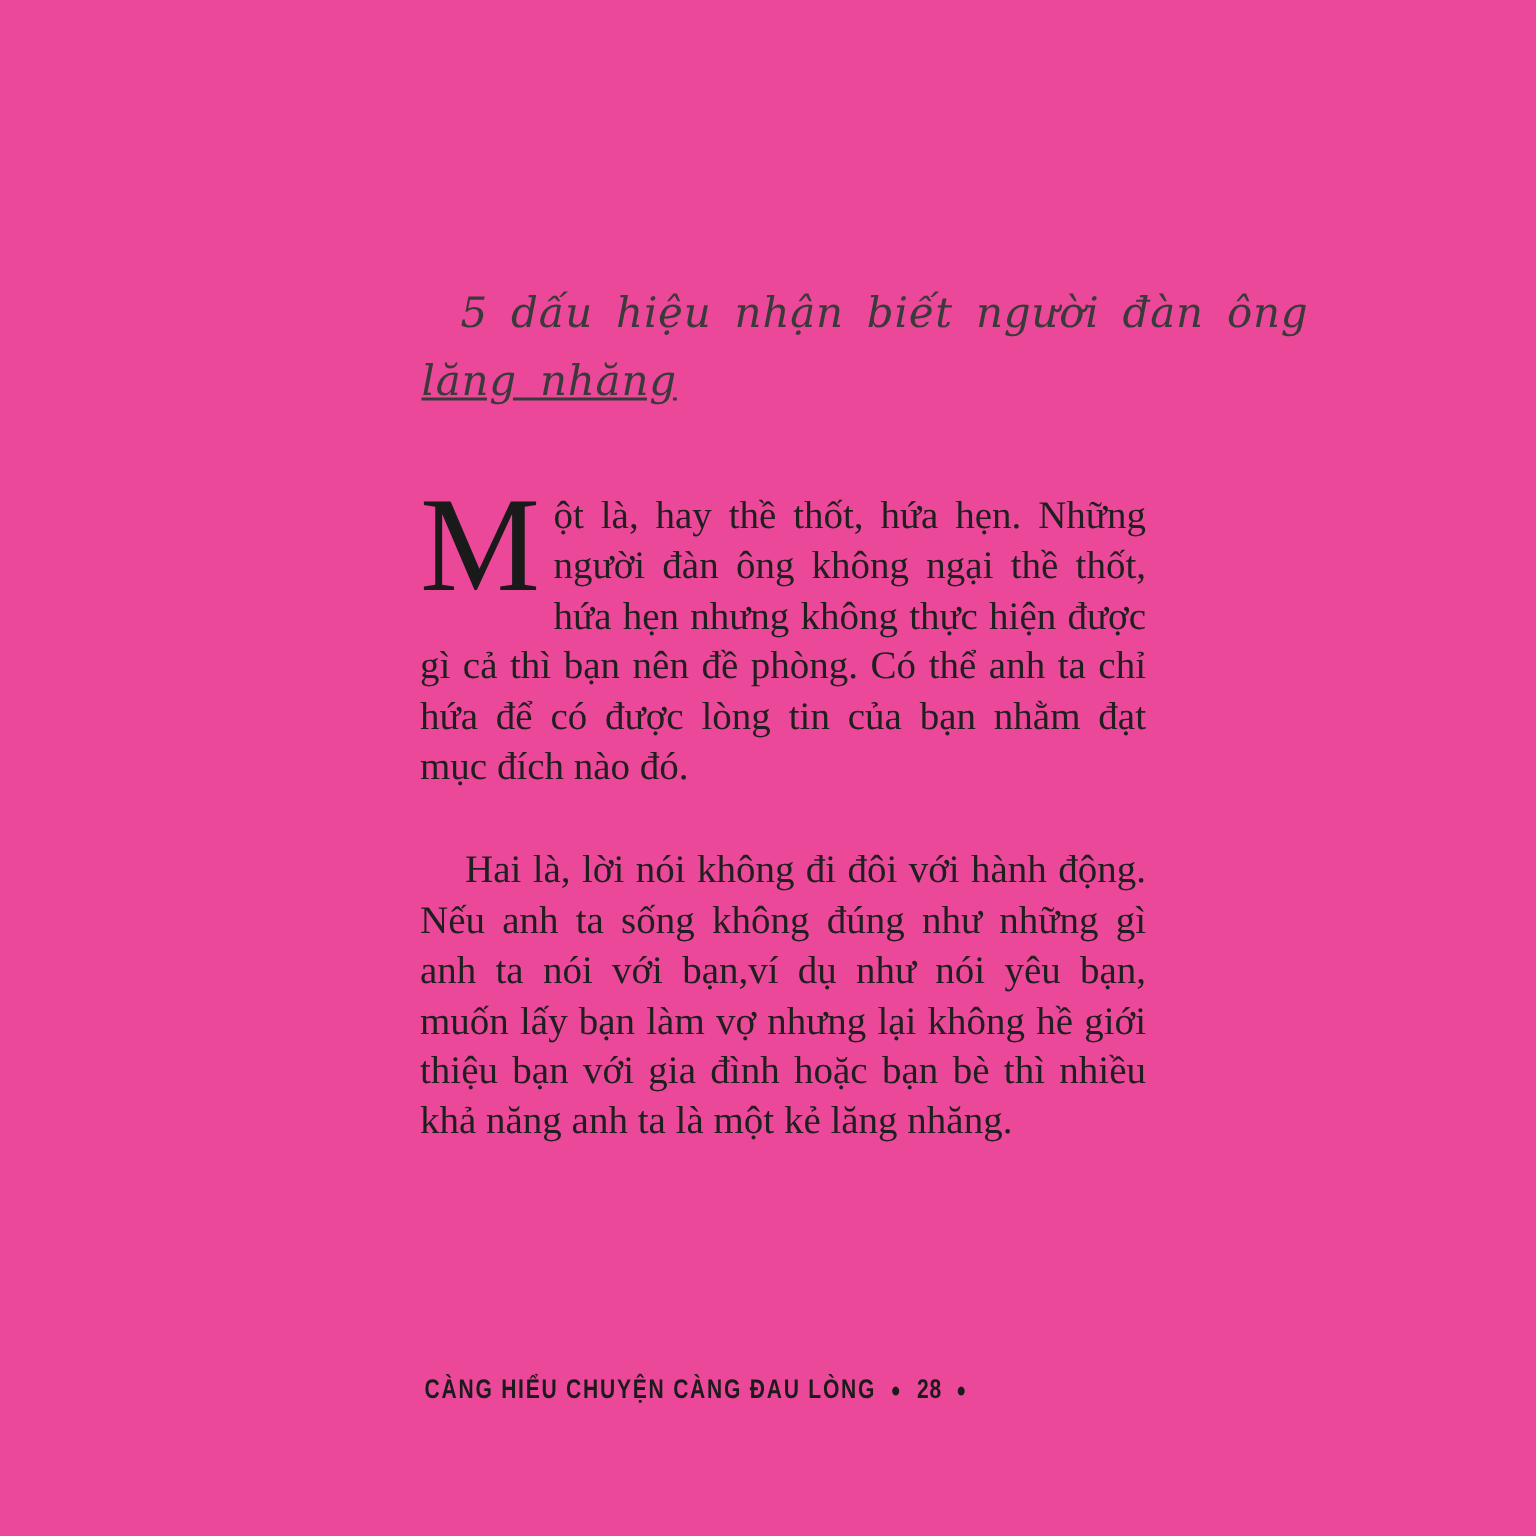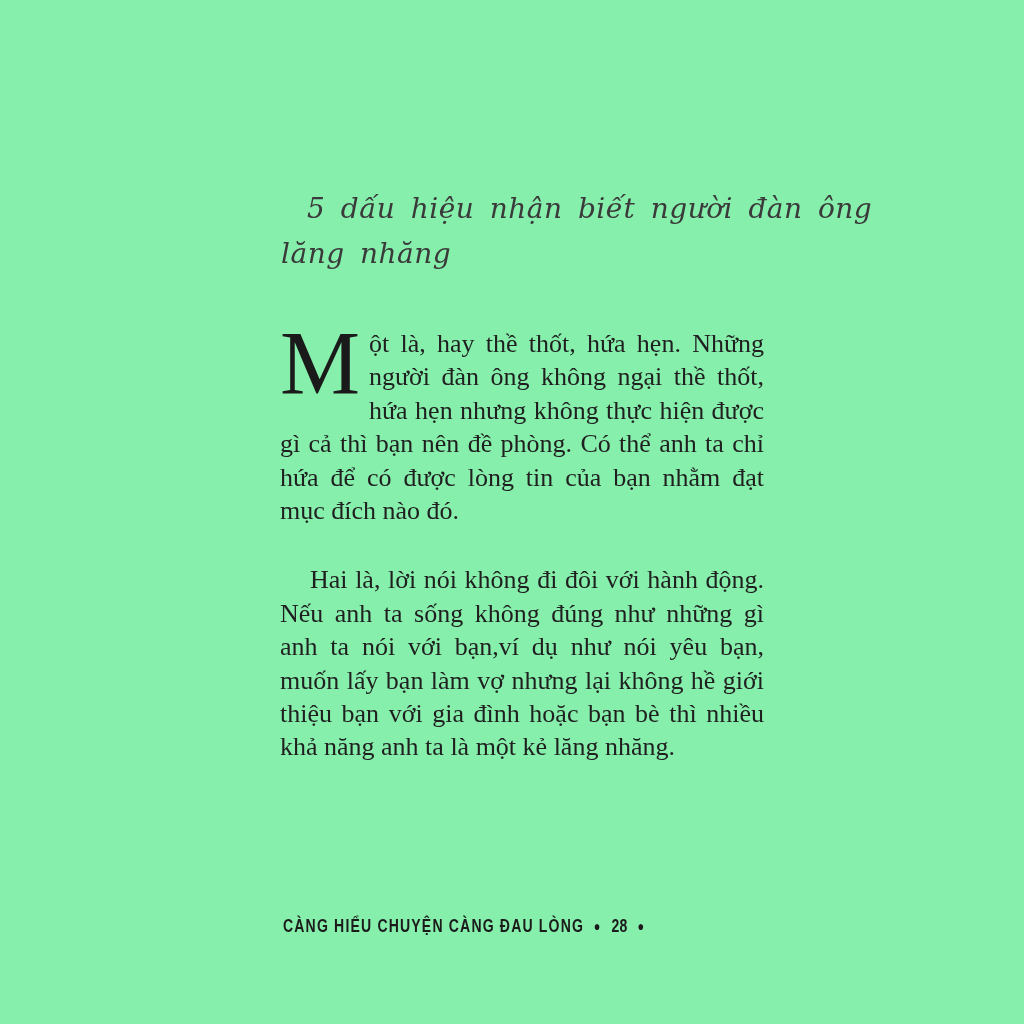--- a/index.html
+++ b/index.html
@@ -4,21 +4,21 @@
 <style>
   html, body {
     margin: 0;
     padding: 0;
     background: #ffffff;
   }
   .canvas {
     position: relative;
     width: 1024px;
     height: 1024px;
-    background: #86efac;
+    background: #ec4899;
     overflow: hidden;
   }
   
   .chapter-title {
     position: absolute;
     left: 281px;
     top: 186px;
     width: 500px;
     margin: 0;
     font-family: "DejaVu Serif", "Liberation Serif", serif;
@@ -31,20 +31,21 @@
     color: #3a3a3a;
   }
   .chapter-title .line1 {
     display: block;
     padding-left: 26px;
     white-space: nowrap;
   }
   .chapter-title .line2 {
     display: block;
     white-space: nowrap;
+    text-decoration: underline;
   }
   
   .body-text {
     position: absolute;
     left: 280px;
     top: 327px;
     width: 484px;
     font-family: "Liberation Serif", "DejaVu Serif", serif;
     font-size: 26px;
     line-height: 33.4px;

